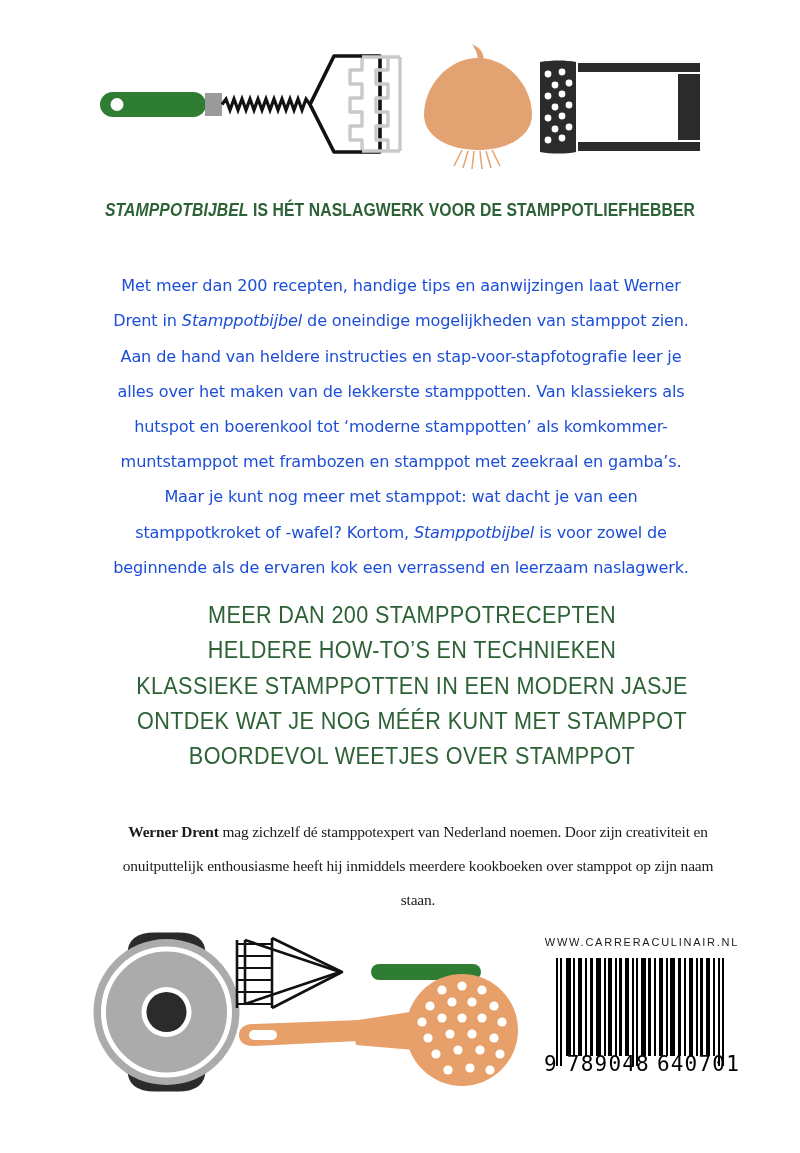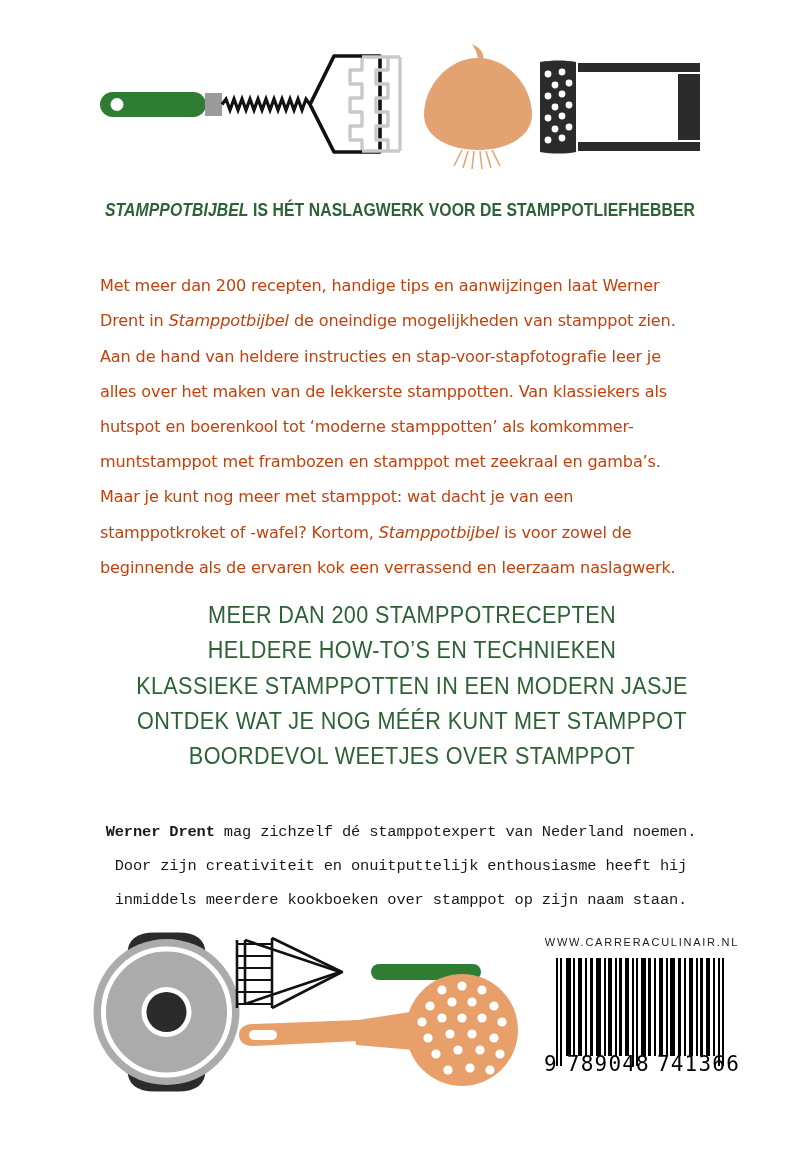--- a/index.html
+++ b/index.html
@@ -53,21 +53,22 @@
   .headline .italic-part {
     font-style: italic;
   }
 
   
   .body-block {
     position: absolute;
     left: 100px;
     top: 252px;
     width: 602px;
-    color: #c2410c;
+    text-align: center;
+    color: #1d4ed8;
     font-family: "DejaVu Sans", sans-serif;
     font-size: 16.1px;
     line-height: 35.2px;
     letter-spacing: -0.15px;
   }
   .body-block em {
     font-style: italic;
   }
 
   
@@ -86,26 +87,26 @@
     font-weight: normal;
     letter-spacing: 0.4px;
     white-space: nowrap;
     transform: scaleX(0.92);
     transform-origin: center center;
   }
 
   
   .author-block {
     position: absolute;
-    left: 100px;
+    left: 117px;
     top: 800px;
     width: 602px;
     text-align: center;
     color: #1a1a1a;
-    font-family: Liberation Mono, monospace;
+    font-family: Liberation Serif, serif;
     font-size: 15.4px;
     line-height: 34px;
     letter-spacing: -0.15px;
   }
   .author-block strong { font-weight: bold; }
 
   
   .bottom-illustrations {
     position: absolute;
     left: 0;
@@ -356,18 +357,18 @@
           <rect x="147" y="2" width="4" height="98"></rect>
           <rect x="154" y="2" width="2" height="98"></rect>
           <rect x="158" y="2" width="3" height="98"></rect>
           <rect x="164" y="2" width="4" height="98"></rect>
           <rect x="171" y="2" width="2" height="98"></rect>
           <rect x="176" y="2" width="2" height="108"></rect>
           <rect x="180" y="2" width="2" height="108"></rect>
         </g>
       </svg>
       <div class="barcode-digits">
-        <span class="lead">9</span><span class="grp">789048</span><span>741366</span>
+        <span class="lead">9</span><span class="grp">789048</span><span>640701</span>
       </div>
     </div>
   </div>
 
 </div>
 
 </body></html>

